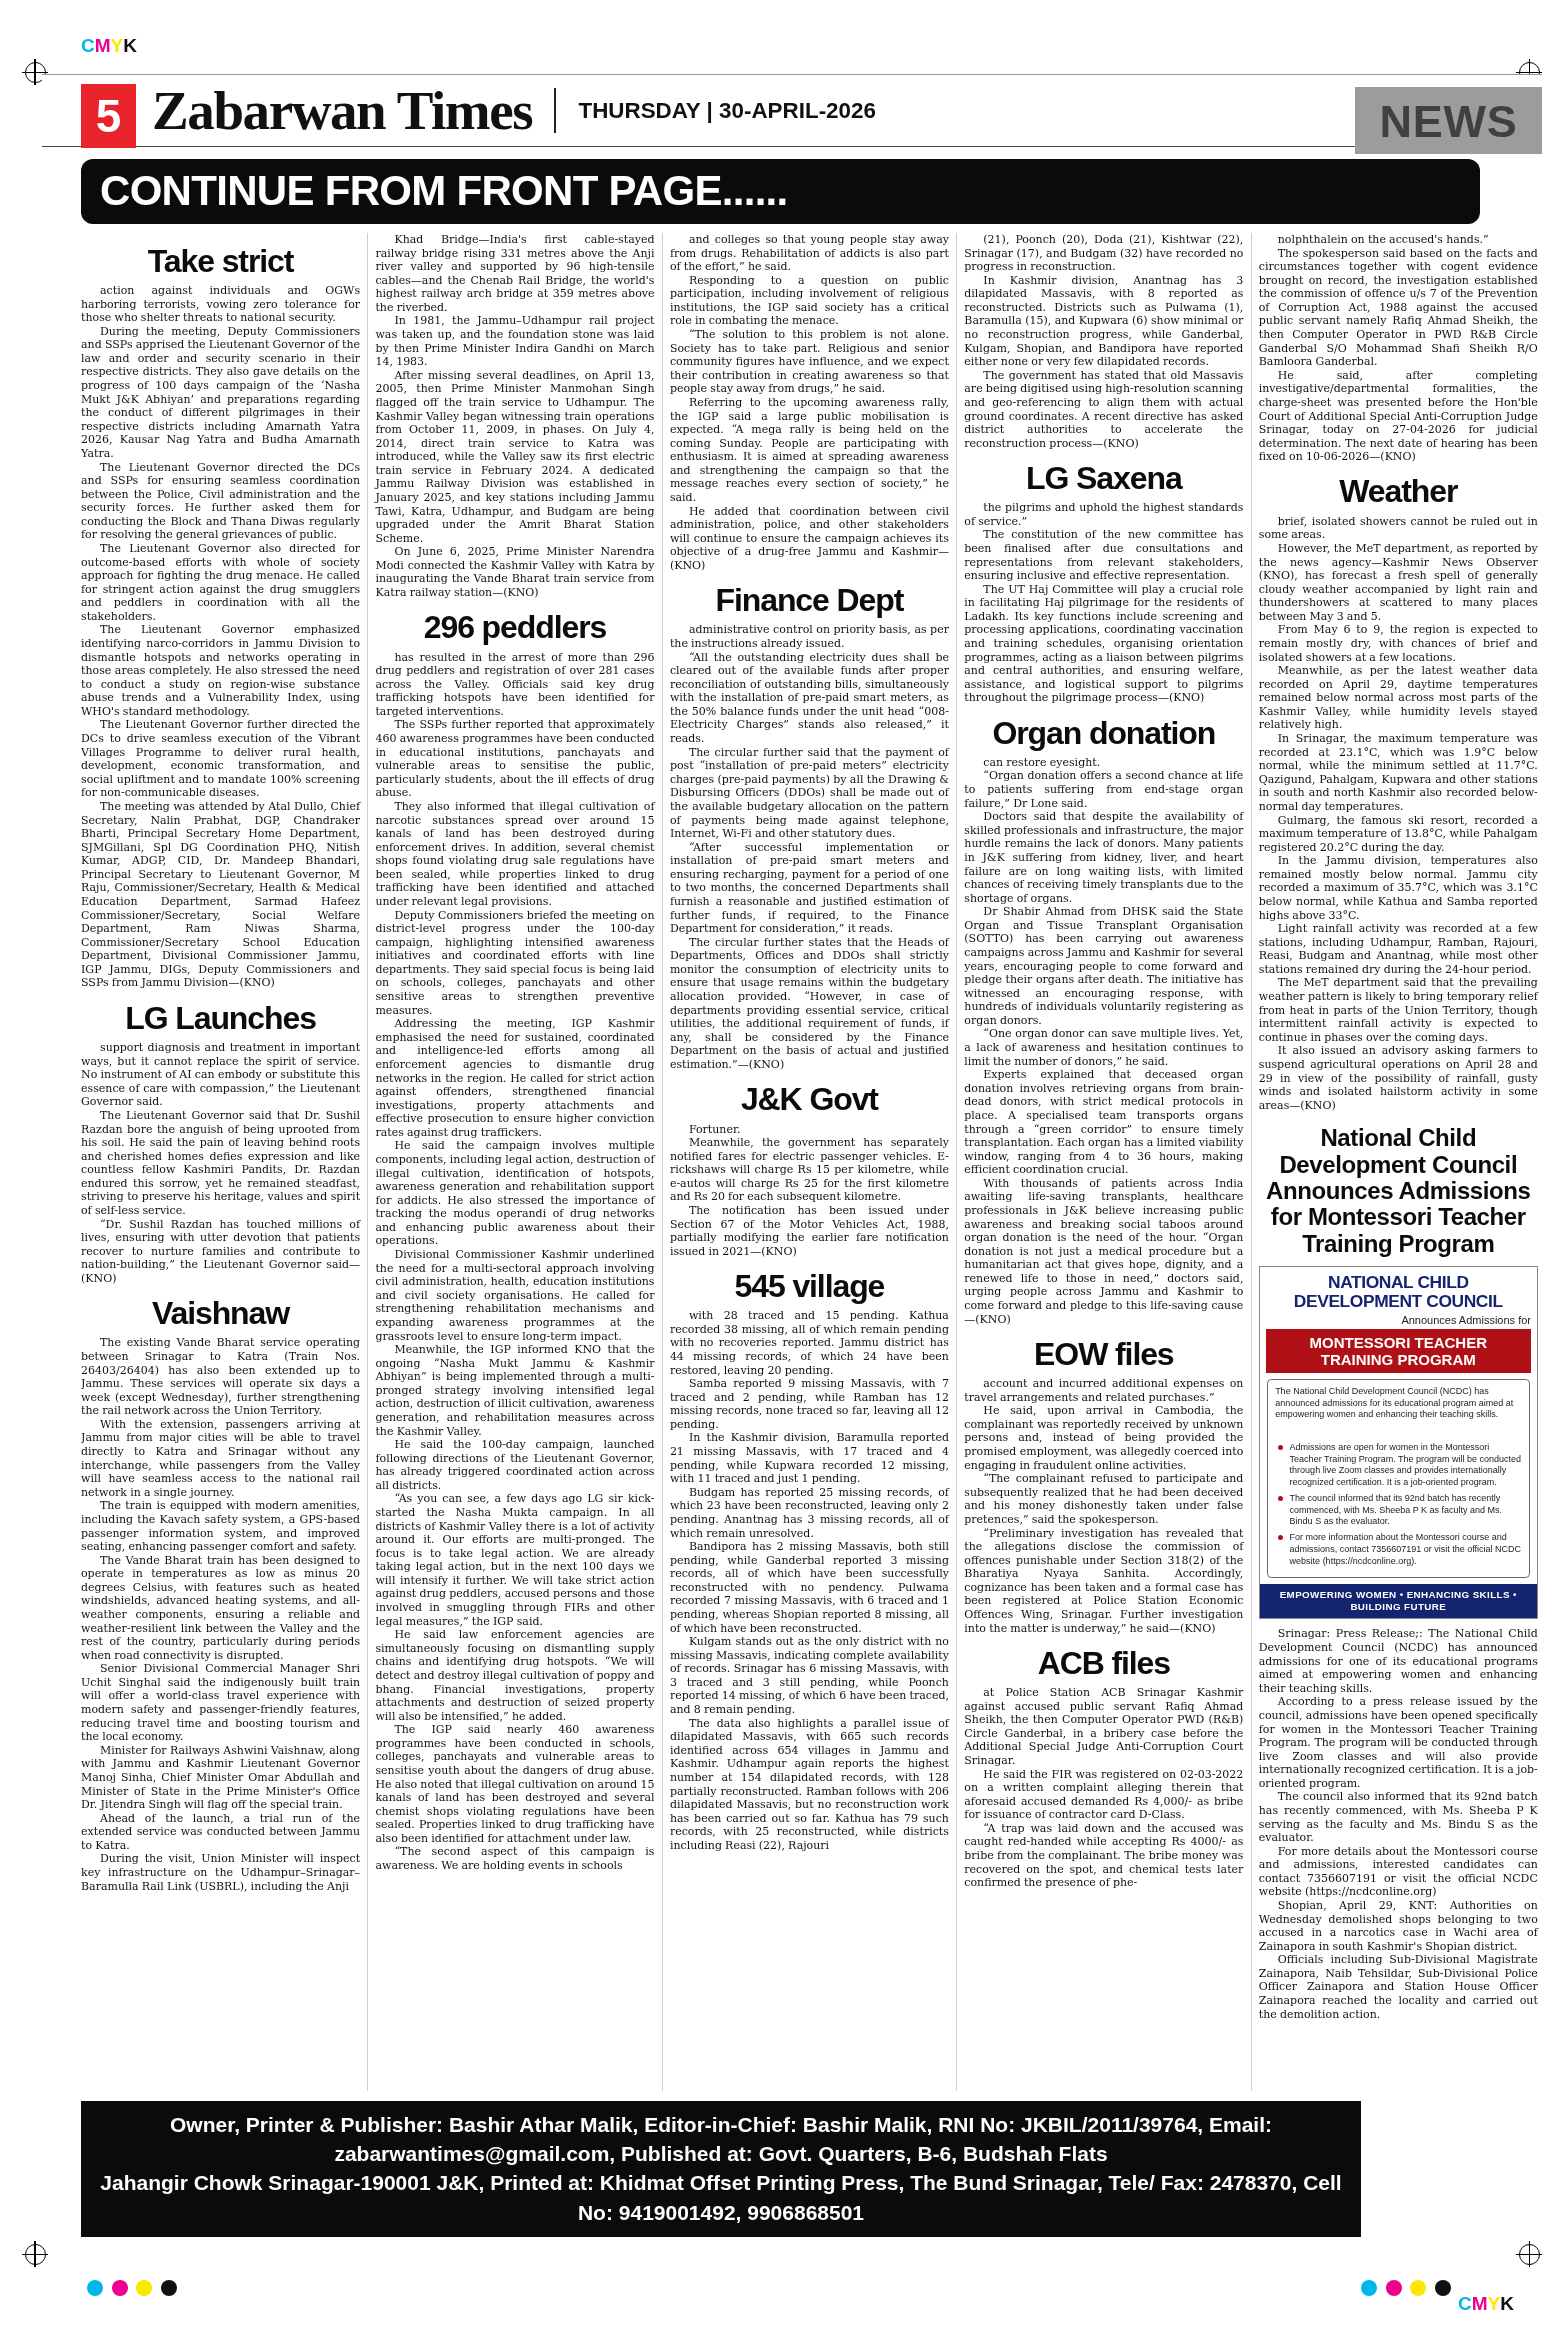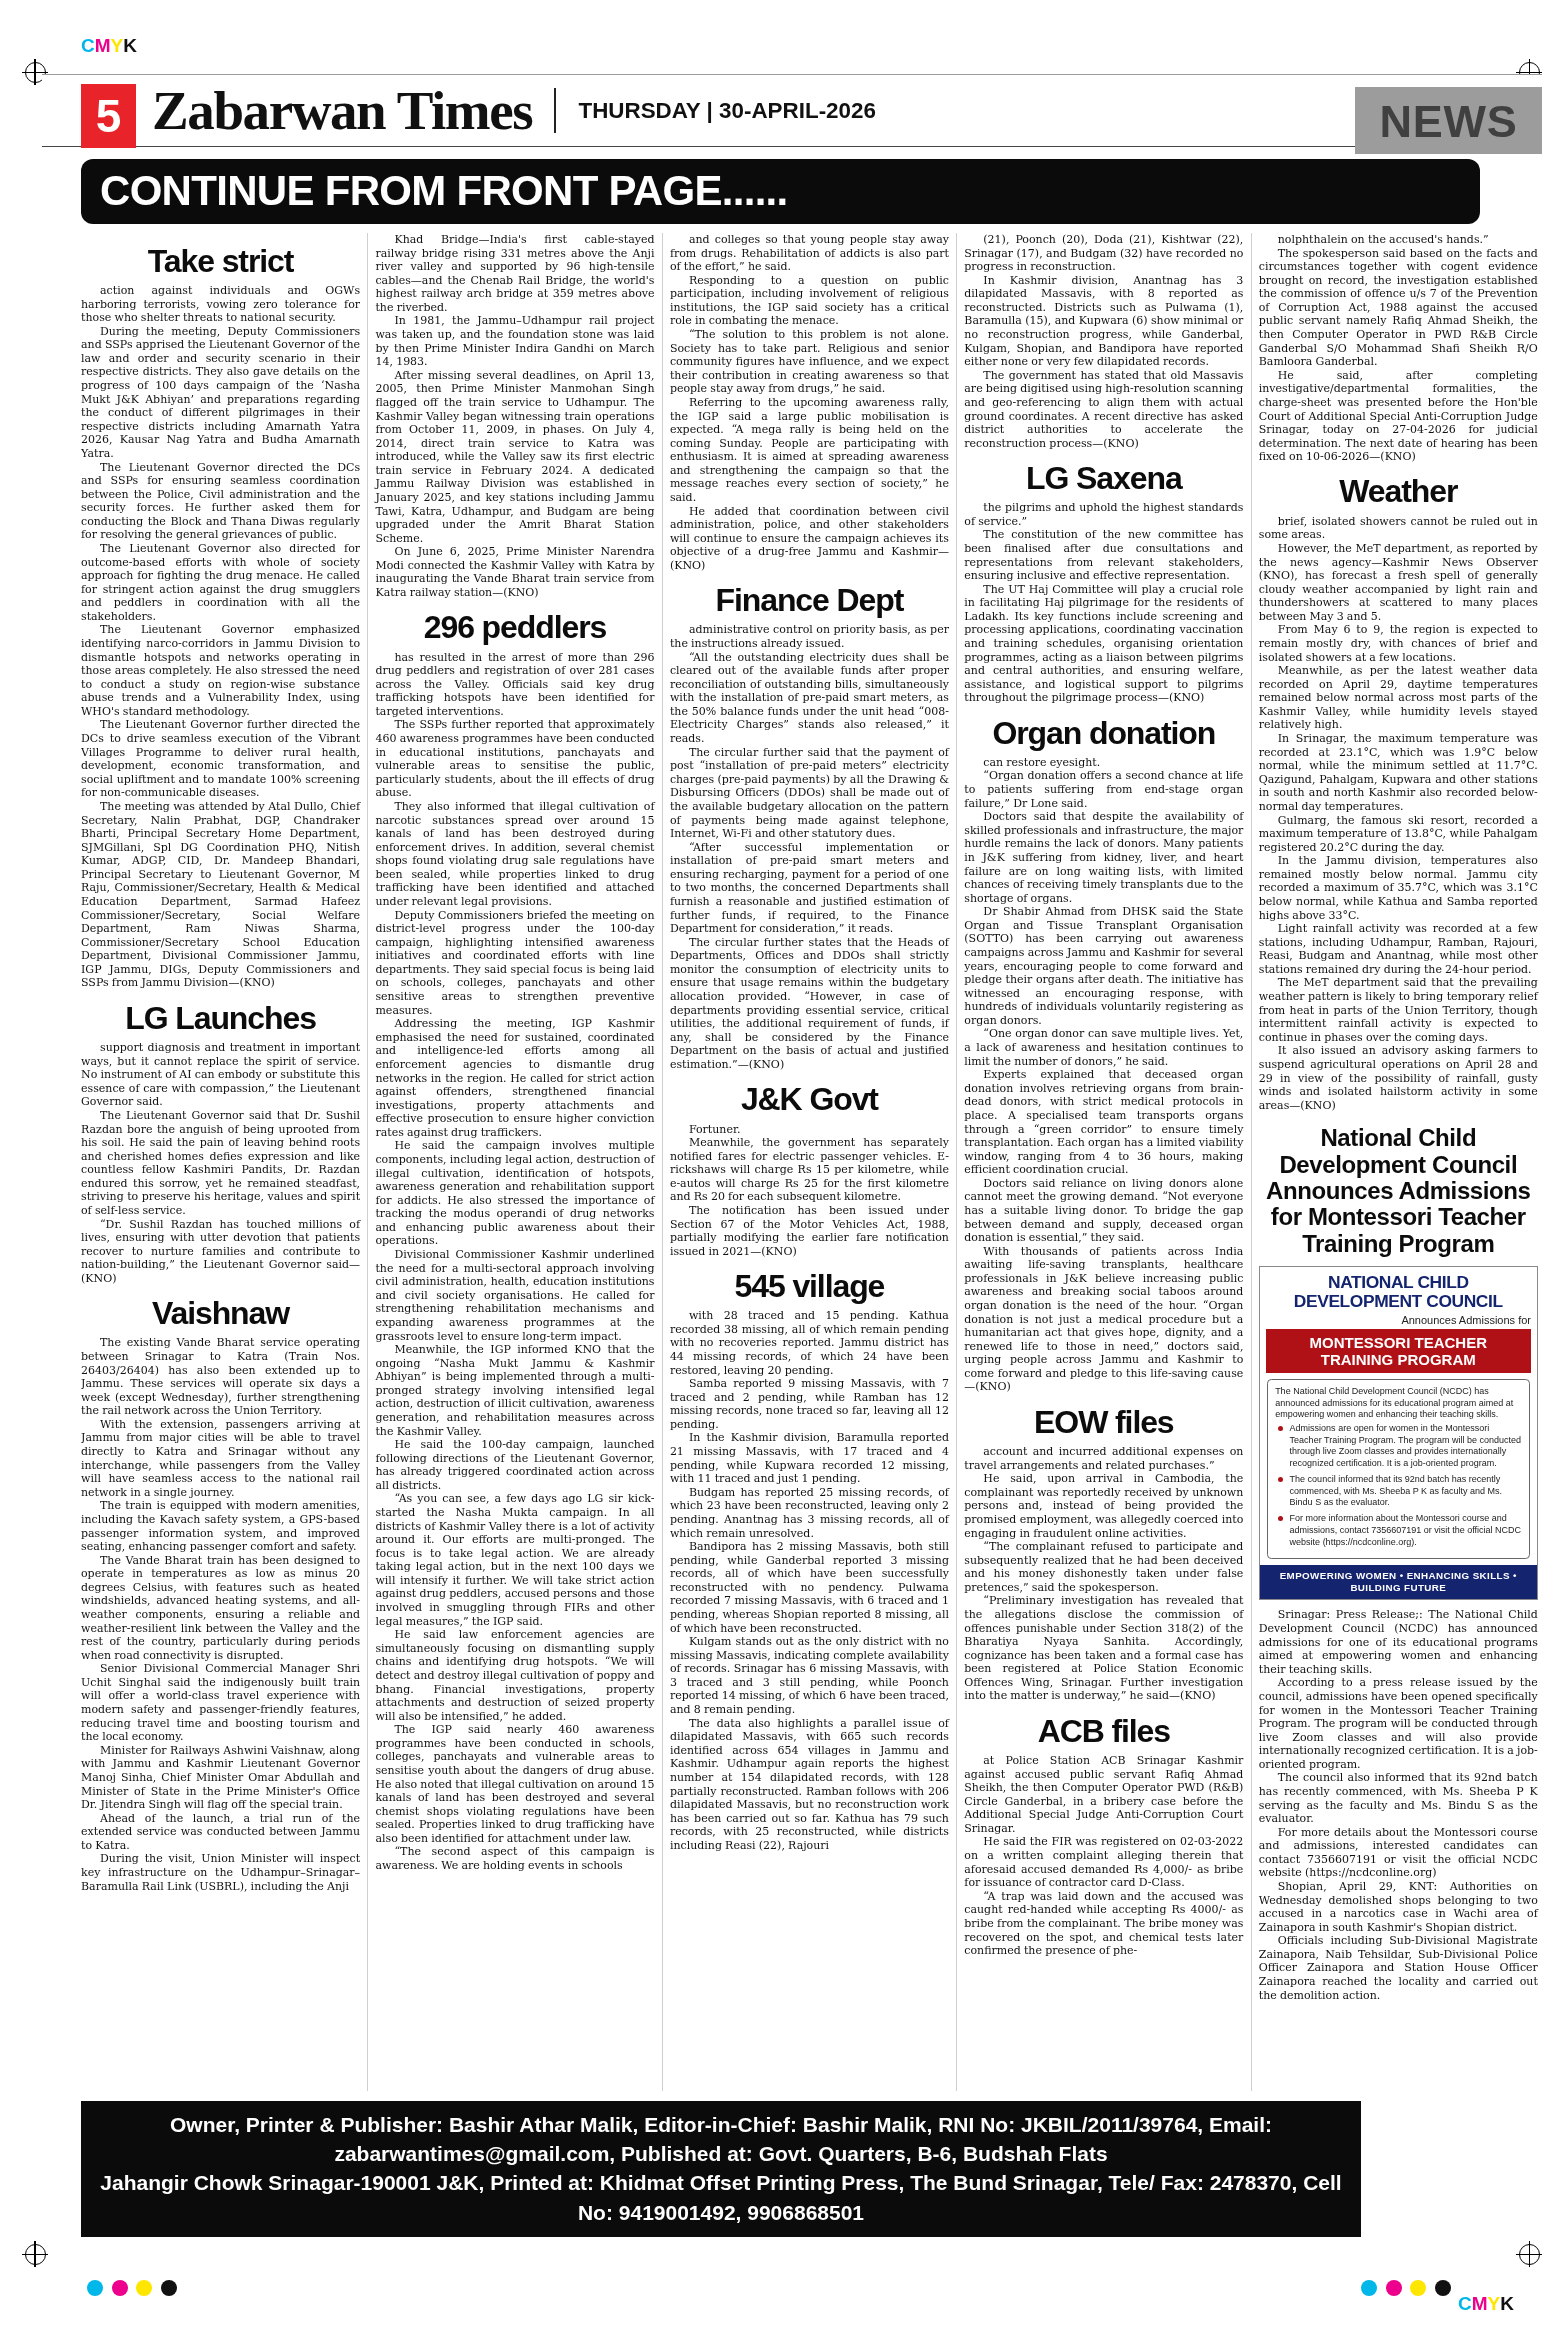--- a/index.html
+++ b/index.html
@@ -77,21 +77,21 @@
 
   
   .ad{border:0.7px solid #8a8a8a;background:#fff;margin:8.7px 0;padding:5.8px 5.8px 0 5.8px;box-sizing:border-box;}
   .ad-council{font:800 17.4px/1.1 "Liberation Sans", sans-serif;color:#14246e;text-align:center;letter-spacing:-0.4px;}
   .ad-announce{font:400 11px "Liberation Sans", sans-serif;text-align:right;margin:2.9px 0;color:#222;}
   .ad-program{
     background:#b01116;color:#fff;text-align:center;
     font:800 15px/1.15 "Liberation Sans", sans-serif;padding:5px 19px;letter-spacing:0;
   }
   .ad-body{border:0.7px solid #666;border-radius:4.3px;margin:5.8px 1.4px;padding:5.8px 7.2px;font:400 9px/1.3 "Liberation Sans", sans-serif;color:#222;}
-  .ad-intro{margin:0 0 2px 0;}
+  .ad-intro{margin:0 0 21px 0;}
   .ad-body ul{margin:0;padding-left:11.6px;list-style:none;}
   .ad-body li{position:relative;margin:0 0 4.3px 0;padding-left:2.9px;}
   .ad-body li:before{content:"";position:absolute;left:-8.7px;top:2.9px;width:5px;height:5px;background:#b01116;border-radius:50%;}
   .ad-tagline{
     background:#14246e;color:#fff;text-align:center;
     font:700 9.8px/1.2 "Liberation Sans", sans-serif;padding:5px 2.9px;margin:0 -5.8px;letter-spacing:0.4px;
   }
 
   
   .footer{
@@ -197,21 +197,20 @@
       <p class="para">the pilgrims and uphold the highest standards of service.”</p>
       <p class="para">The constitution of the new committee has been finalised after due consultations and representations from relevant stakeholders, ensuring inclusive and effective representation.</p>
       <p class="para">The UT Haj Committee will play a crucial role in facilitating Haj pilgrimage for the residents of Ladakh. Its key functions include screening and processing applications, coordinating vaccination and training schedules, organising orientation programmes, acting as a liaison between pilgrims and central authorities, and ensuring welfare, assistance, and logistical support to pilgrims throughout the pilgrimage process—(KNO)</p>
       <div class="sec-head">Organ donation</div>
       <p class="para">can restore eyesight.</p>
       <p class="para">“Organ donation offers a second chance at life to patients suffering from end-stage organ failure,” Dr Lone said.</p>
       <p class="para">Doctors said that despite the availability of skilled professionals and infrastructure, the major hurdle remains the lack of donors. Many patients in J&amp;K suffering from kidney, liver, and heart failure are on long waiting lists, with limited chances of receiving timely transplants due to the shortage of organs.</p>
       <p class="para">Dr Shabir Ahmad from DHSK said the State Organ and Tissue Transplant Organisation (SOTTO) has been carrying out awareness campaigns across Jammu and Kashmir for several years, encouraging people to come forward and pledge their organs after death. The initiative has witnessed an encouraging response, with hundreds of individuals voluntarily registering as organ donors.</p>
       <p class="para">“One organ donor can save multiple lives. Yet, a lack of awareness and hesitation continues to limit the number of donors,” he said.</p>
       <p class="para">Experts explained that deceased organ donation involves retrieving organs from brain-dead donors, with strict medical protocols in place. A specialised team transports organs through a “green corridor” to ensure timely transplantation. Each organ has a limited viability window, ranging from 4 to 36 hours, making efficient coordination crucial.</p>
-      <p class="para">Doctors said reliance on living donors alone cannot meet the growing demand. “Not everyone has a suitable living donor. To bridge the gap between demand and supply, deceased organ donation is essential,” they said.</p>
       <p class="para">With thousands of patients across India awaiting life-saving transplants, healthcare professionals in J&amp;K believe increasing public awareness and breaking social taboos around organ donation is the need of the hour. “Organ donation is not just a medical procedure but a humanitarian act that gives hope, dignity, and a renewed life to those in need,” doctors said, urging people across Jammu and Kashmir to come forward and pledge to this life-saving cause—(KNO)</p>
       <div class="sec-head">EOW files</div>
       <p class="para">account and incurred additional expenses on travel arrangements and related purchases.”</p>
       <p class="para">He said, upon arrival in Cambodia, the complainant was reportedly received by unknown persons and, instead of being provided the promised employment, was allegedly coerced into engaging in fraudulent online activities.</p>
       <p class="para">“The complainant refused to participate and subsequently realized that he had been deceived and his money dishonestly taken under false pretences,” said the spokesperson.</p>
       <p class="para">“Preliminary investigation has revealed that the allegations disclose the commission of offences punishable under Section 318(2) of the Bharatiya Nyaya Sanhita. Accordingly, cognizance has been taken and a formal case has been registered at Police Station Economic Offences Wing, Srinagar. Further investigation into the matter is underway,” he said—(KNO)</p>
       <div class="sec-head">ACB files</div>
       <p class="para">at Police Station ACB Srinagar Kashmir against accused public servant Rafiq Ahmad Sheikh, the then Computer Operator PWD (R&amp;B) Circle Ganderbal, in a bribery case before the Additional Special Judge Anti-Corruption Court Srinagar.</p>
       <p class="para">He said the FIR was registered on 02-03-2022 on a written complaint alleging therein that aforesaid accused demanded Rs 4,000/- as bribe for issuance of contractor card D-Class.</p>
       <p class="para">“A trap was laid down and the accused was caught red-handed while accepting Rs 4000/- as bribe from the complainant. The bribe money was recovered on the spot, and chemical tests later confirmed the presence of phe-</p>

